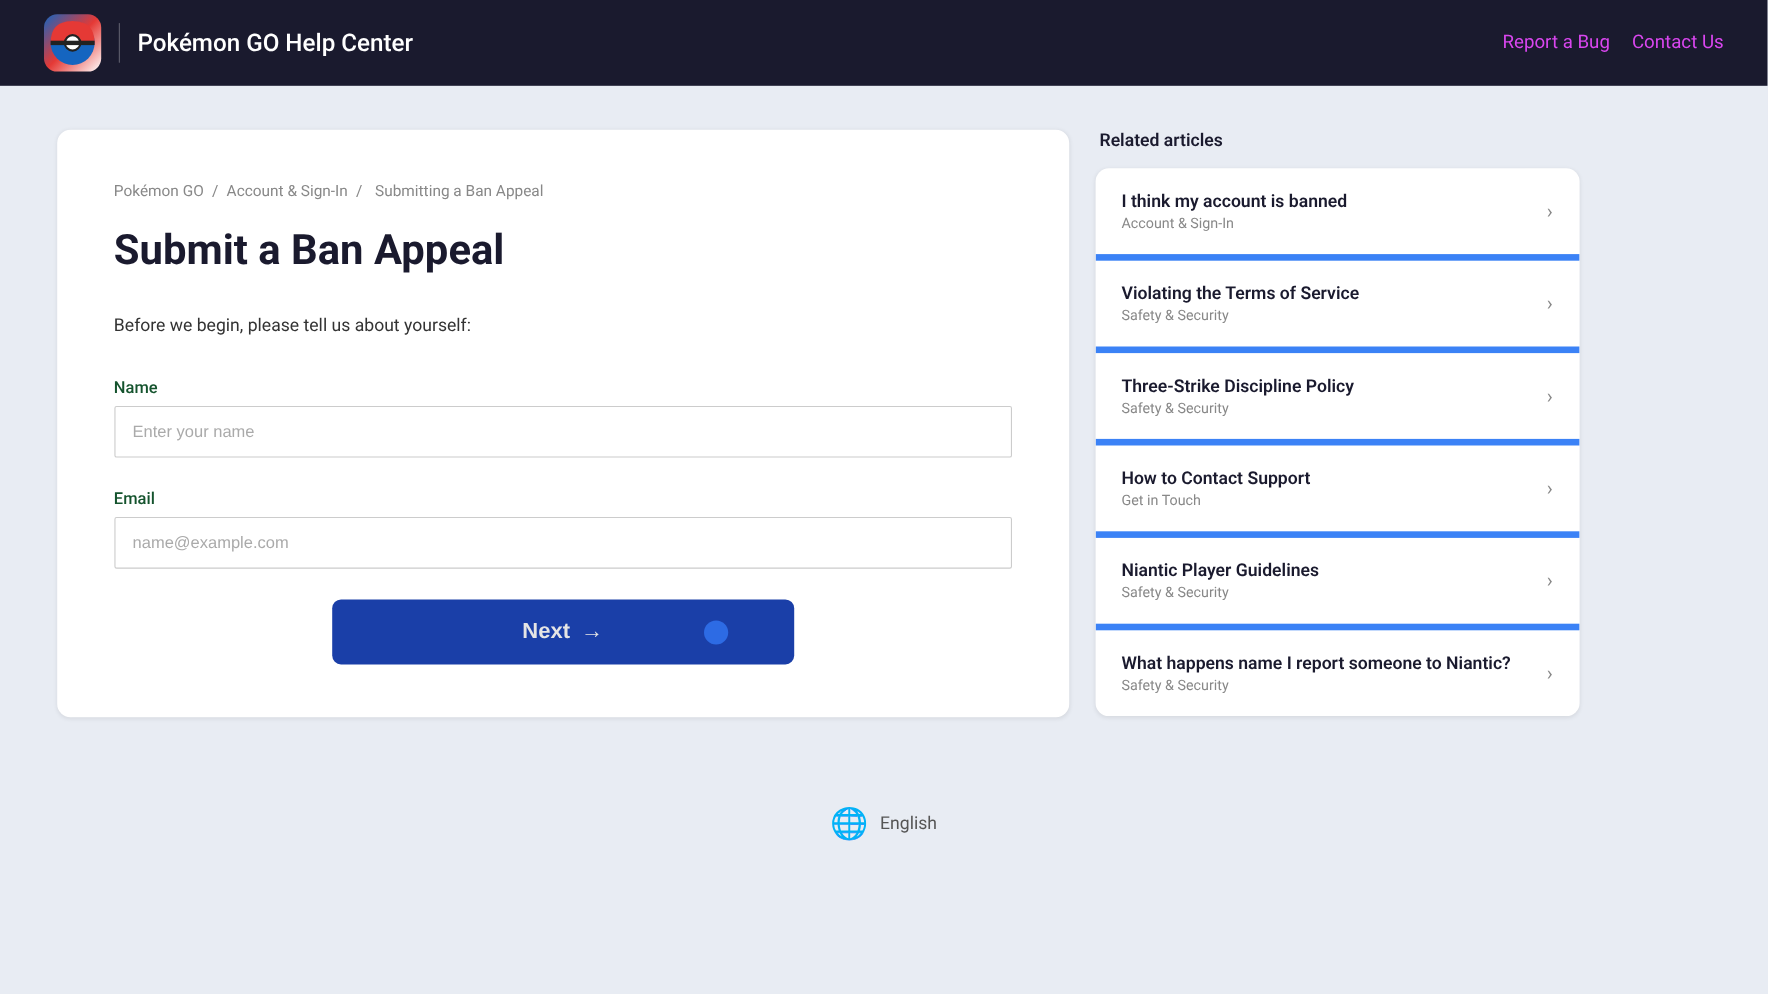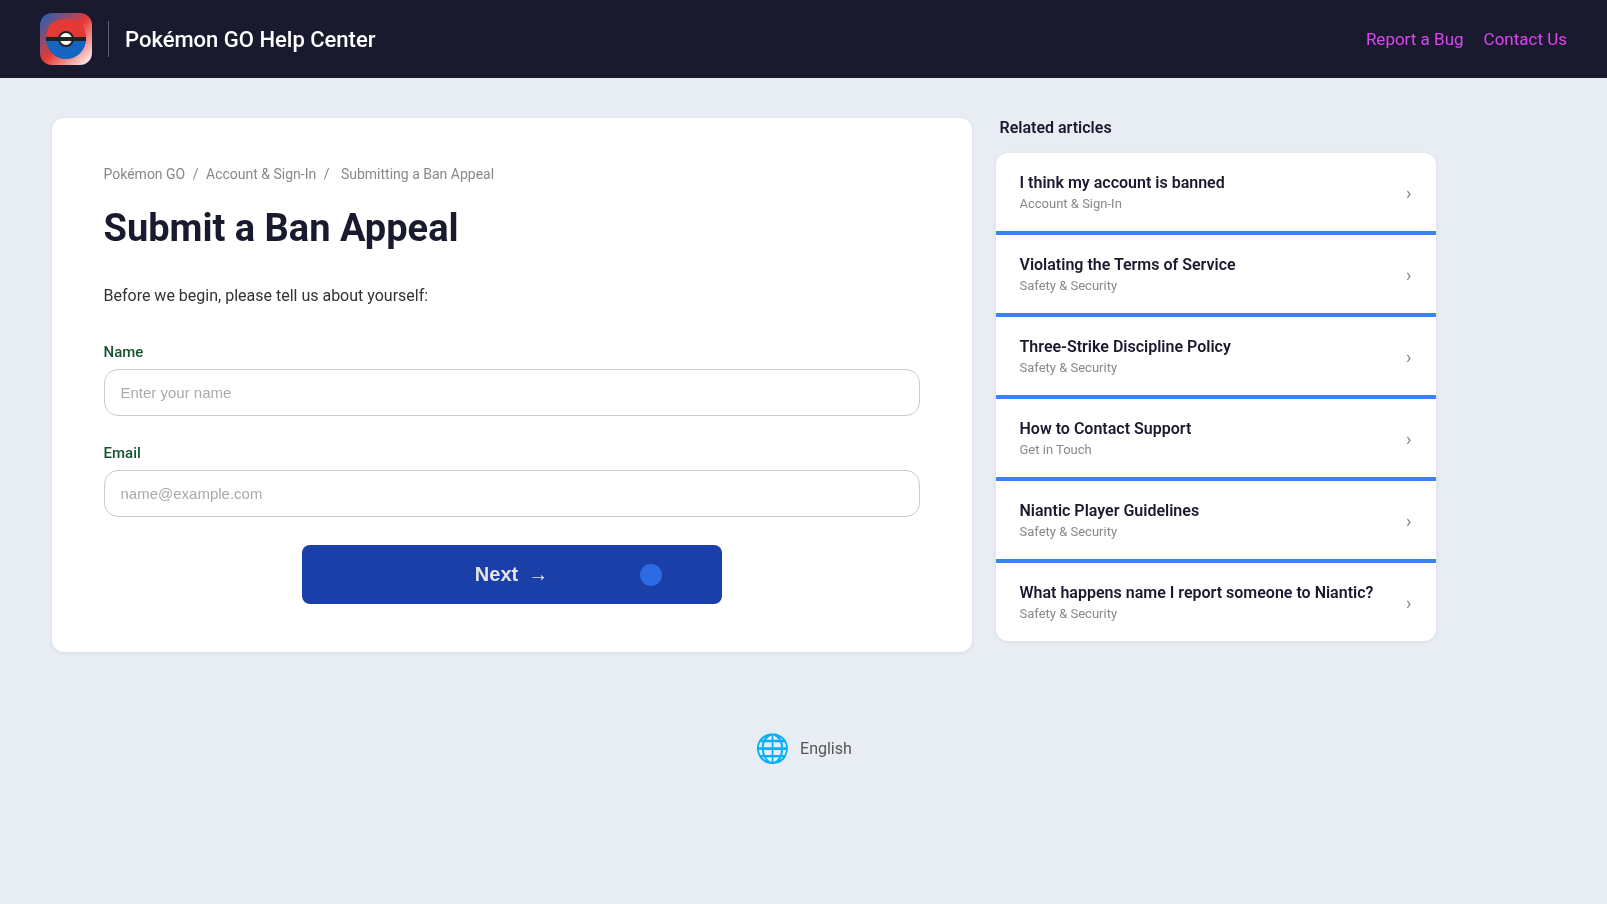--- a/index.html
+++ b/index.html
@@ -107,21 +107,21 @@
       display: block;
       font-size: 15px;
       font-weight: 500;
       color: #14532d;
       margin-bottom: 8px;
     }
     .form-input {
       width: 100%;
       padding: 14px 16px;
       border: 1.5px solid #ccc;
-      border-radius: 14px;
+      border-radius: 2px;
       font-size: 15px;
       color: #333;
       outline: none;
       transition: border-color 0.2s;
     }
     .form-input::placeholder {
       color: #aaa;
     }
 
     .next-btn {
@@ -169,21 +169,21 @@
       background: white;
       border-radius: 12px;
       overflow: hidden;
       box-shadow: 0 1px 4px rgba(0,0,0,0.08);
     }
     .related-item {
       display: flex;
       align-items: center;
       justify-content: space-between;
       padding: 20px 24px;
-      border-bottom: 4px solid #3b82f6;
+      border-bottom: 6px solid #3b82f6;
       cursor: pointer;
       text-decoration: none;
     }
     .related-item:last-child {
       border-bottom: none;
     }
     .related-item-text {
       flex: 1;
     }
     .related-item-title {

